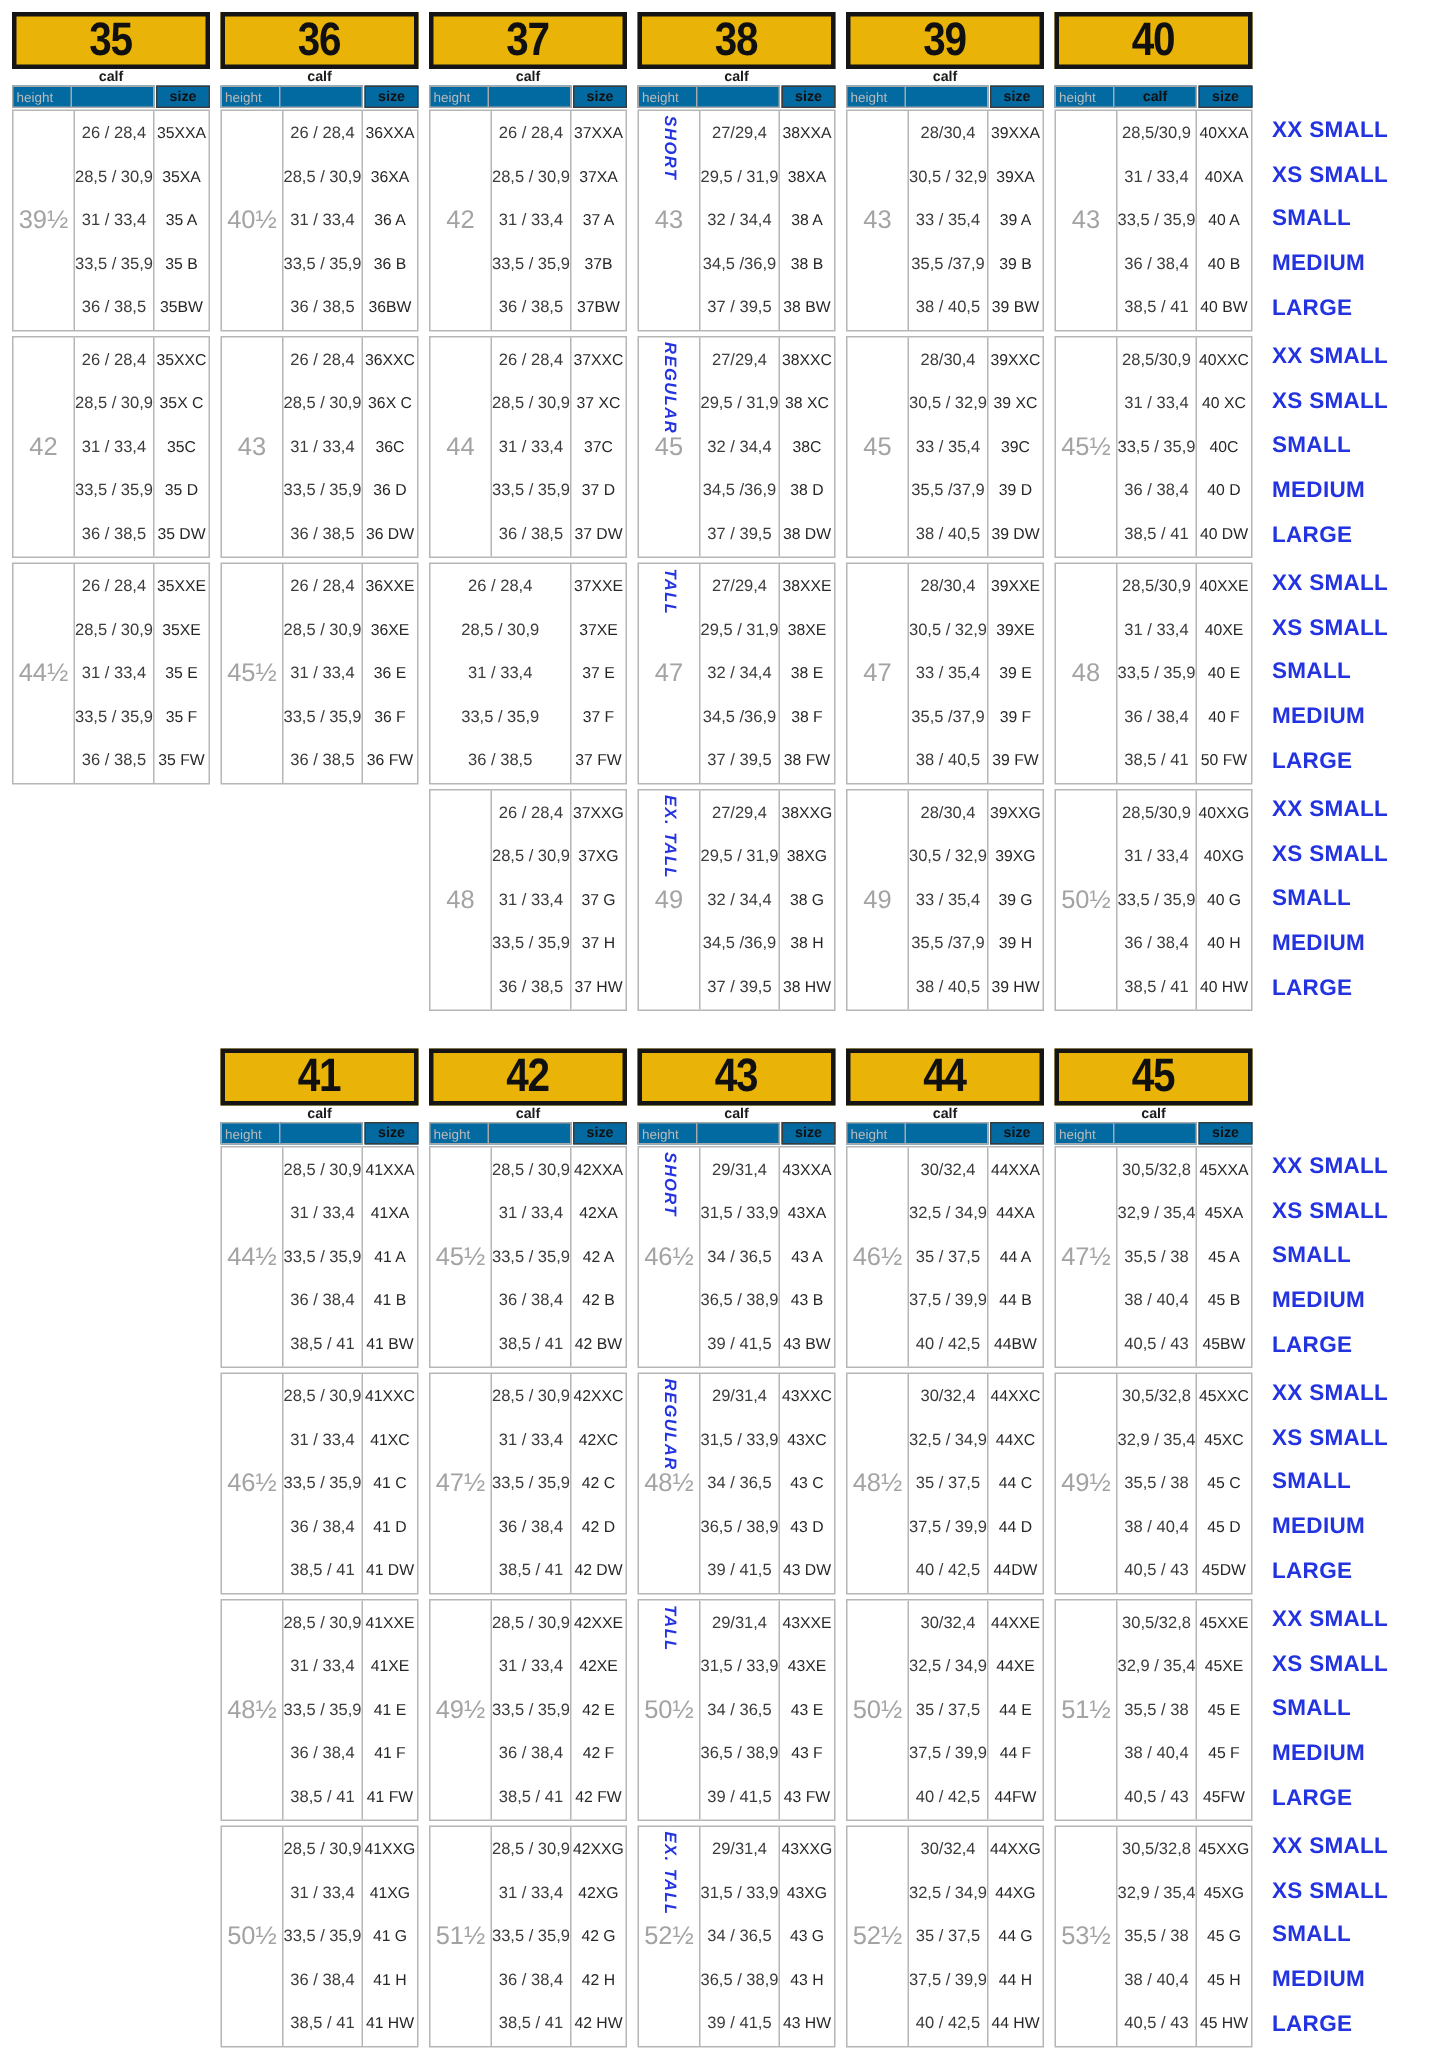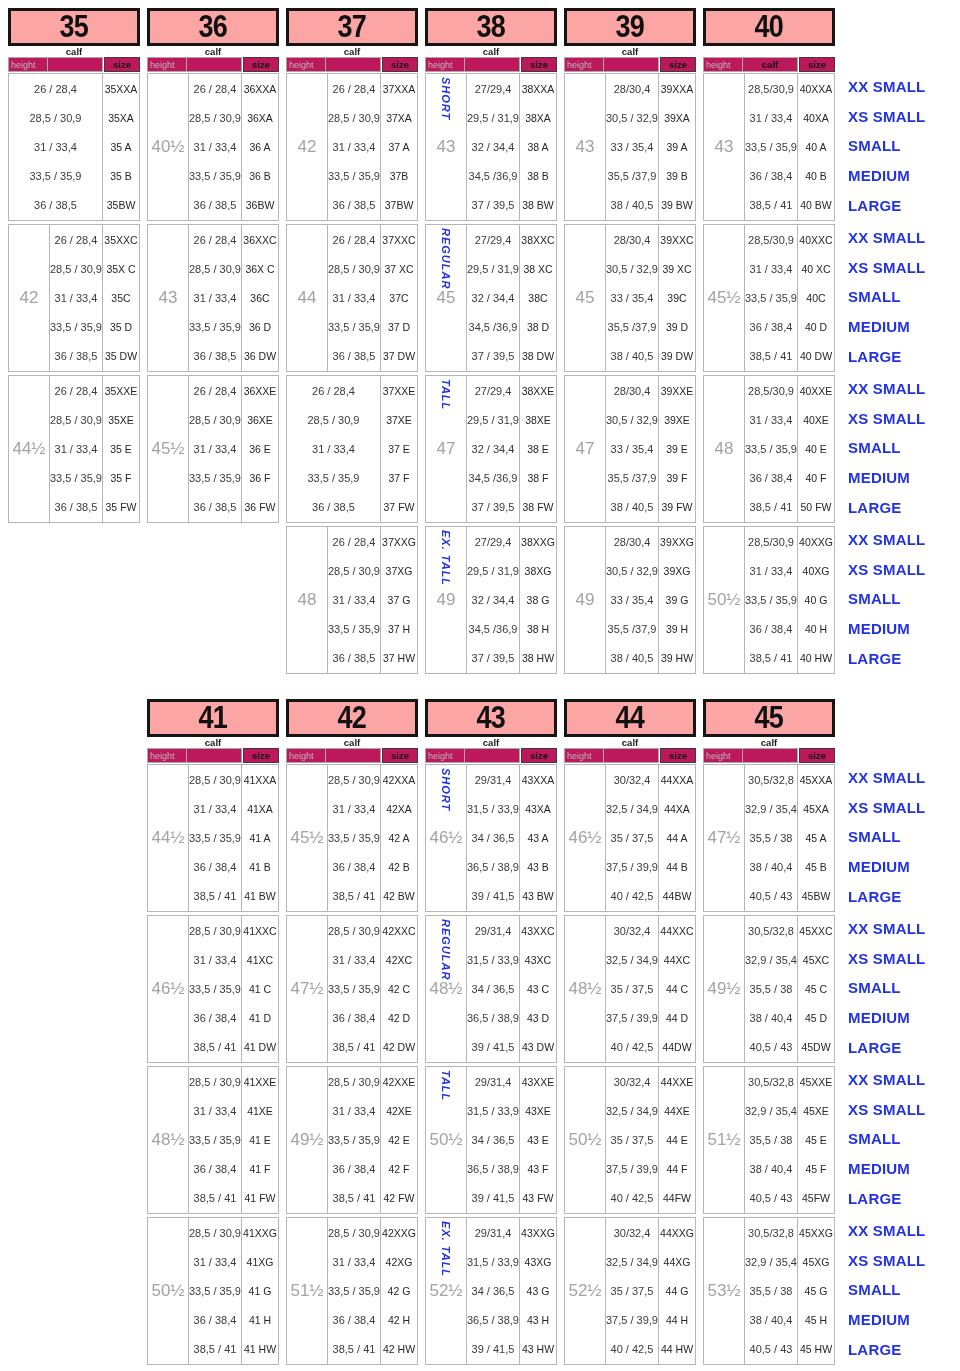--- a/index.html
+++ b/index.html
@@ -2,25 +2,25 @@
 <html><head>
 <meta charset="utf-8">
 <style>
   :root{ --blue:#2333E0; --bd-dark:#151515; --bd-gray:#b6b6b6; --bd-hdr:#a8a8a8; }
   html,body{margin:0;padding:0;background:#ffffff;}
   body{width:960px;font-family:"Liberation Sans",sans-serif;color:#222;}
   .page{position:relative;width:960px;min-height:1371px;padding:8px 0 0 8px;box-sizing:border-box;}
   .section{display:flex;align-items:flex-start;}
   .section.indent{margin-left:139px;margin-top:25px;}
   .col{flex:0 0 132px;width:132px;margin-right:7px;}
-  .num-box{height:32px;border:3px solid var(--bd-dark);display:flex;align-items:center;justify-content:center;background:#fca5a5;}
+  .num-box{height:32px;border:3px solid var(--bd-dark);display:flex;align-items:center;justify-content:center;background:#eab308;}
   .num-box span{font-size:30px;font-weight:600;letter-spacing:-1px;color:#101010;transform:scaleX(.9) scaleY(1.04);line-height:32px;}
   .calf-strip{height:11px;line-height:11px;text-align:center;font-size:9.5px;font-weight:600;color:#1a1a1a;}
   .hdr-row{display:flex;height:15px;}
-  .hdr-cell{box-sizing:border-box;display:flex;align-items:center;background:#be185d;}
+  .hdr-cell{box-sizing:border-box;display:flex;align-items:center;background:#0369a1;}
   .hc-height{width:40px;border:1px solid var(--bd-hdr);color:#b9b9b9;font-size:9px;padding-left:2px;}
   .hc-mid{flex:1;border:1px solid var(--bd-hdr);border-left:none;justify-content:center;font-size:9.5px;font-weight:600;color:#111;}
   .hc-size{width:36px;border:1px solid #3c3c3c;margin-left:1px;justify-content:center;font-size:9.5px;font-weight:700;color:#111;}
   .blocks > .block{height:148px;box-sizing:border-box;border:1px solid var(--bd-gray);display:flex;margin-top:3px;background:#fff;}
   .blocks > .block:first-child{margin-top:1px;}
   .b-height{width:40px;position:relative;border-right:1px solid var(--bd-gray);}
   .h-num{position:absolute;top:50%;left:50%;transform:translate(-50%,-50%);font-size:17px;color:#a3a3a3;white-space:nowrap;}
   .band{position:absolute;top:3px;left:50%;transform:translateX(-50%);writing-mode:vertical-rl;text-orientation:mixed;
         font-style:italic;font-weight:600;font-size:11px;letter-spacing:1px;color:var(--blue);white-space:nowrap;}
   .b-calf{flex:1;border-right:1px solid var(--bd-gray);display:grid;grid-template-rows:repeat(5,1fr);}
@@ -42,20 +42,23 @@
           <span class="num">35</span>
         </div>
         <div class="calf-strip">calf</div>
         <div class="hdr-row">
           <div class="hdr-cell hc-height">height</div>
           <div class="hdr-cell hc-mid"></div>
           <div class="hdr-cell hc-size">size</div>
         </div>
         <div class="blocks">
           <div class="block">
+            <div class="b-height">
+              <span class="h-num">39½</span>
+            </div>
             <div class="b-calf">
               <div class="calf-val">26 / 28,4</div>
               <div class="calf-val">28,5 / 30,9</div>
               <div class="calf-val">31 / 33,4</div>
               <div class="calf-val">33,5 / 35,9</div>
               <div class="calf-val">36 / 38,5</div>
             </div>
             <div class="b-size">
               <div class="size-code">35XXA</div>
               <div class="size-code">35XA</div>

